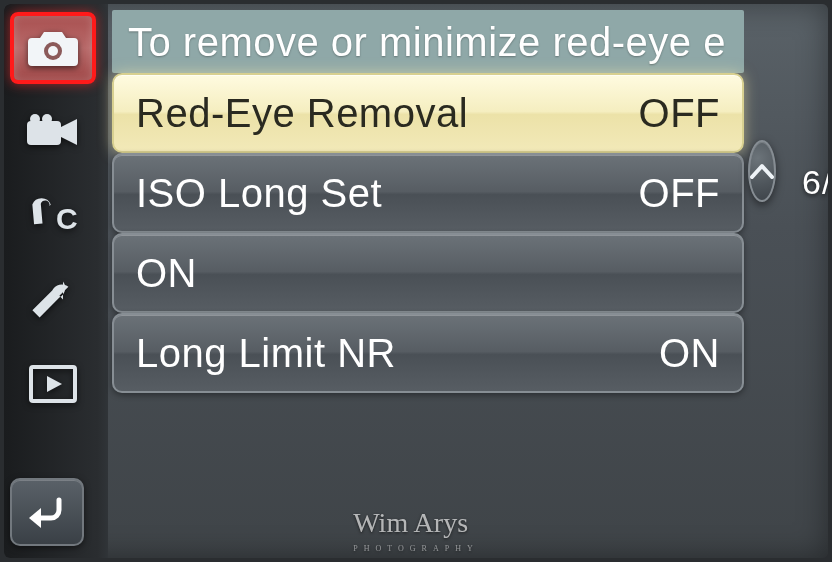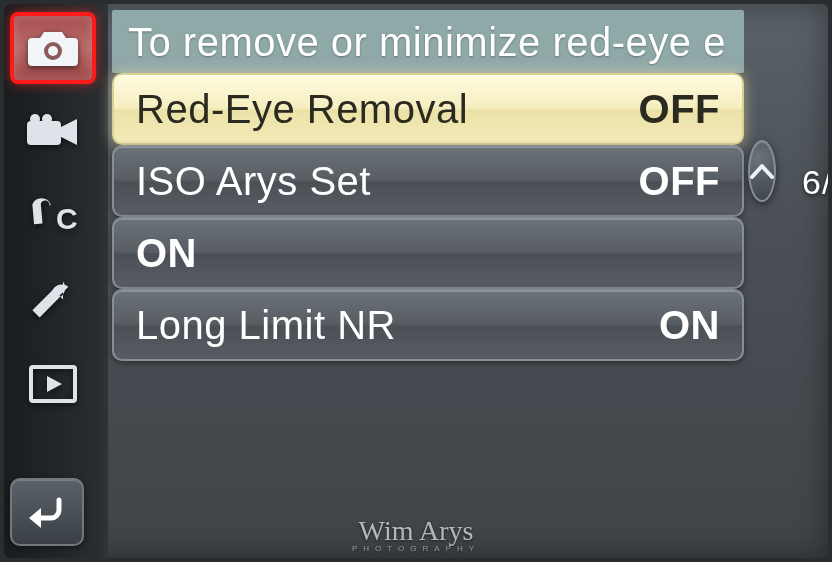--- a/index.html
+++ b/index.html
@@ -74,41 +74,41 @@
     font-size: 40px;
     font-weight: 400;
     padding: 10px 16px 8px 16px;
     border-radius: 2px;
     white-space: nowrap;
     overflow: hidden;
     text-shadow: 0 1px 2px rgba(0,0,0,0.3);
     letter-spacing: 0.5px;
   }
   .menu-item {
-    height: 72px;
+    height: 80px;
     background: linear-gradient(to bottom, #6b7278 0%, #575d63 48%, #4a5056 52%, #575d63 100%);
     border: 2px solid #878e94;
     border-radius: 10px;
     display: flex;
     align-items: center;
     justify-content: space-between;
     padding: 0 22px;
     color: #fff;
     font-size: 40px;
     box-shadow: 0 2px 6px rgba(0,0,0,0.4), inset 0 1px 0 rgba(255,255,255,0.25);
     letter-spacing: 0.5px;
   }
   .menu-item.selected {
     background: linear-gradient(to bottom, #fffbe0 0%, #f5eec0 48%, #ece2a8 52%, #f2e9b8 100%);
     border-color: #d8d090;
     color: #2a2a20;
     box-shadow: 0 0 14px rgba(255,240,170,0.5), inset 0 1px 0 rgba(255,255,255,0.6);
   }
   .menu-item .label { font-weight: 400; }
-  .menu-item .value { font-weight: 700; }
+  .menu-item .value { font-weight: 400; }
   .right-rail {
     position: absolute;
     right: 4px;
     top: 136px;
     width: 76px;
     display: flex;
     flex-direction: row;
     align-items: flex-end;
     gap: 26px;
   }
@@ -130,31 +130,30 @@
     letter-spacing: 1px;
   }
   .watermark {
     position: absolute;
     left: 50%;
     bottom: 6px;
     transform: translateX(-50%);
     color: rgba(255,255,255,0.65);
     font-family: "Brush Script MT", cursive;
     font-size: 28px;
-    text-align: center;
     pointer-events: none;
     line-height: 0.9;
     text-shadow: 0 1px 3px rgba(0,0,0,0.6);
   }
   .watermark .sub {
-    font-family: Liberation Sans, sans-serif;
+    font-family: Liberation Serif, serif;
     font-size: 8px;
     letter-spacing: 6px;
     display: block;
-    margin-top: 2px;
+    margin-top: 10px;
     opacity: 0.7;
   }
 </style>
 </head>
 <body>
 
 <div class="screen">
 
   <div class="left-rail">
 
@@ -206,21 +205,21 @@
   <div class="main">
     <div class="hint-bar">
       <span>To remove or minimize red-eye e</span>
     </div>
 
     <div class="menu-item selected">
       <span class="label">Red-Eye Removal</span>
       <span class="value">OFF</span>
     </div>
     <div class="menu-item">
-      <span class="label">ISO Arys Set</span>
+      <span class="label">ISO Long Set</span>
       <span class="value">OFF</span>
     </div>
     <div class="menu-item">
       <span class="value">ON</span>
     </div>
     <div class="menu-item">
       <span class="label">Long Limit NR</span>
       <span class="value">ON</span>
     </div>
   </div>

